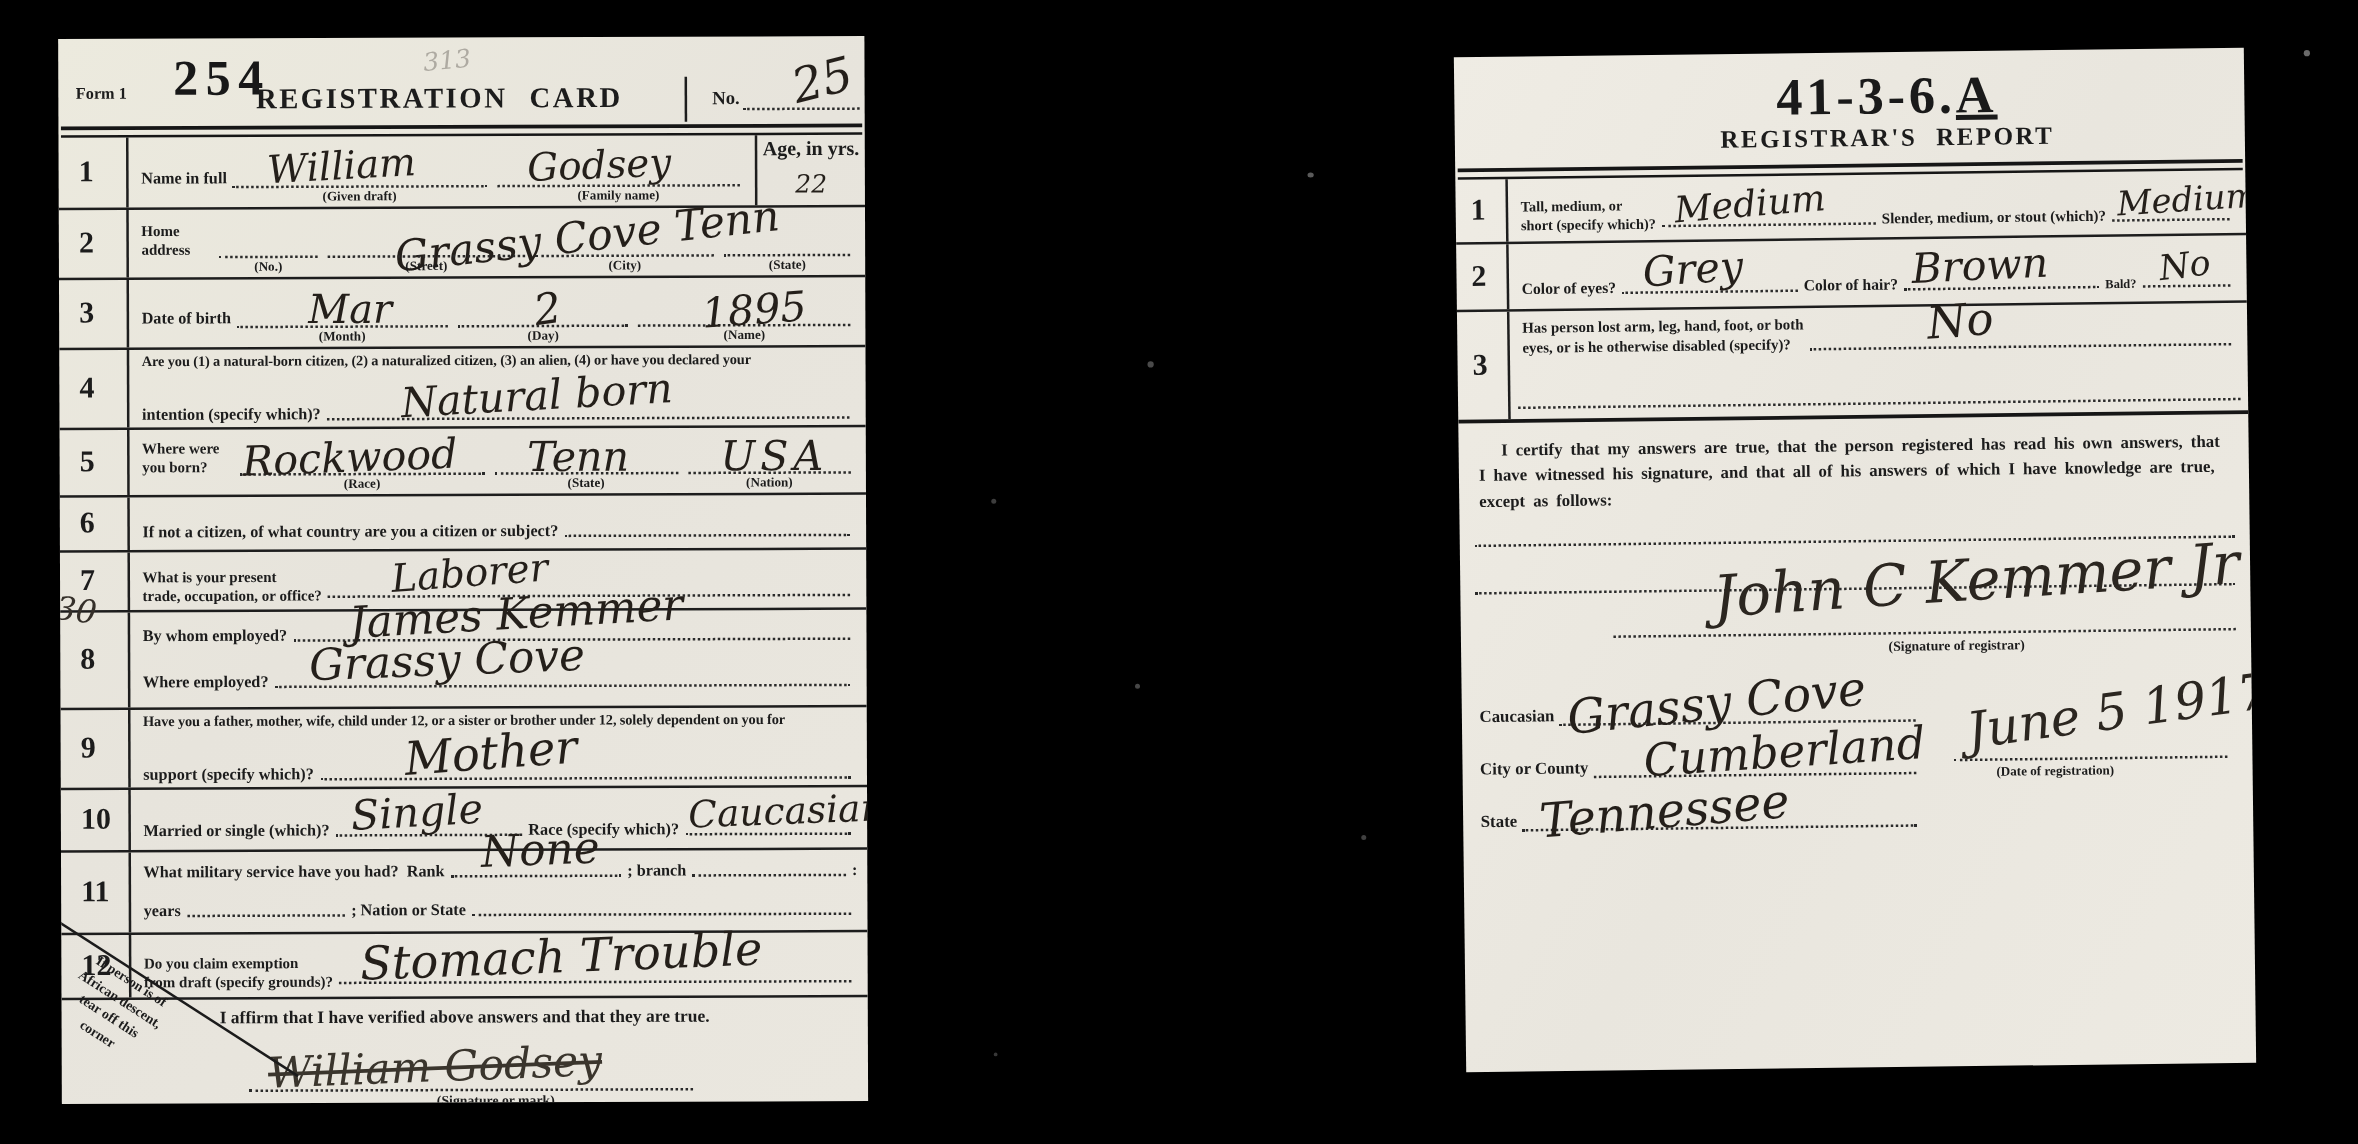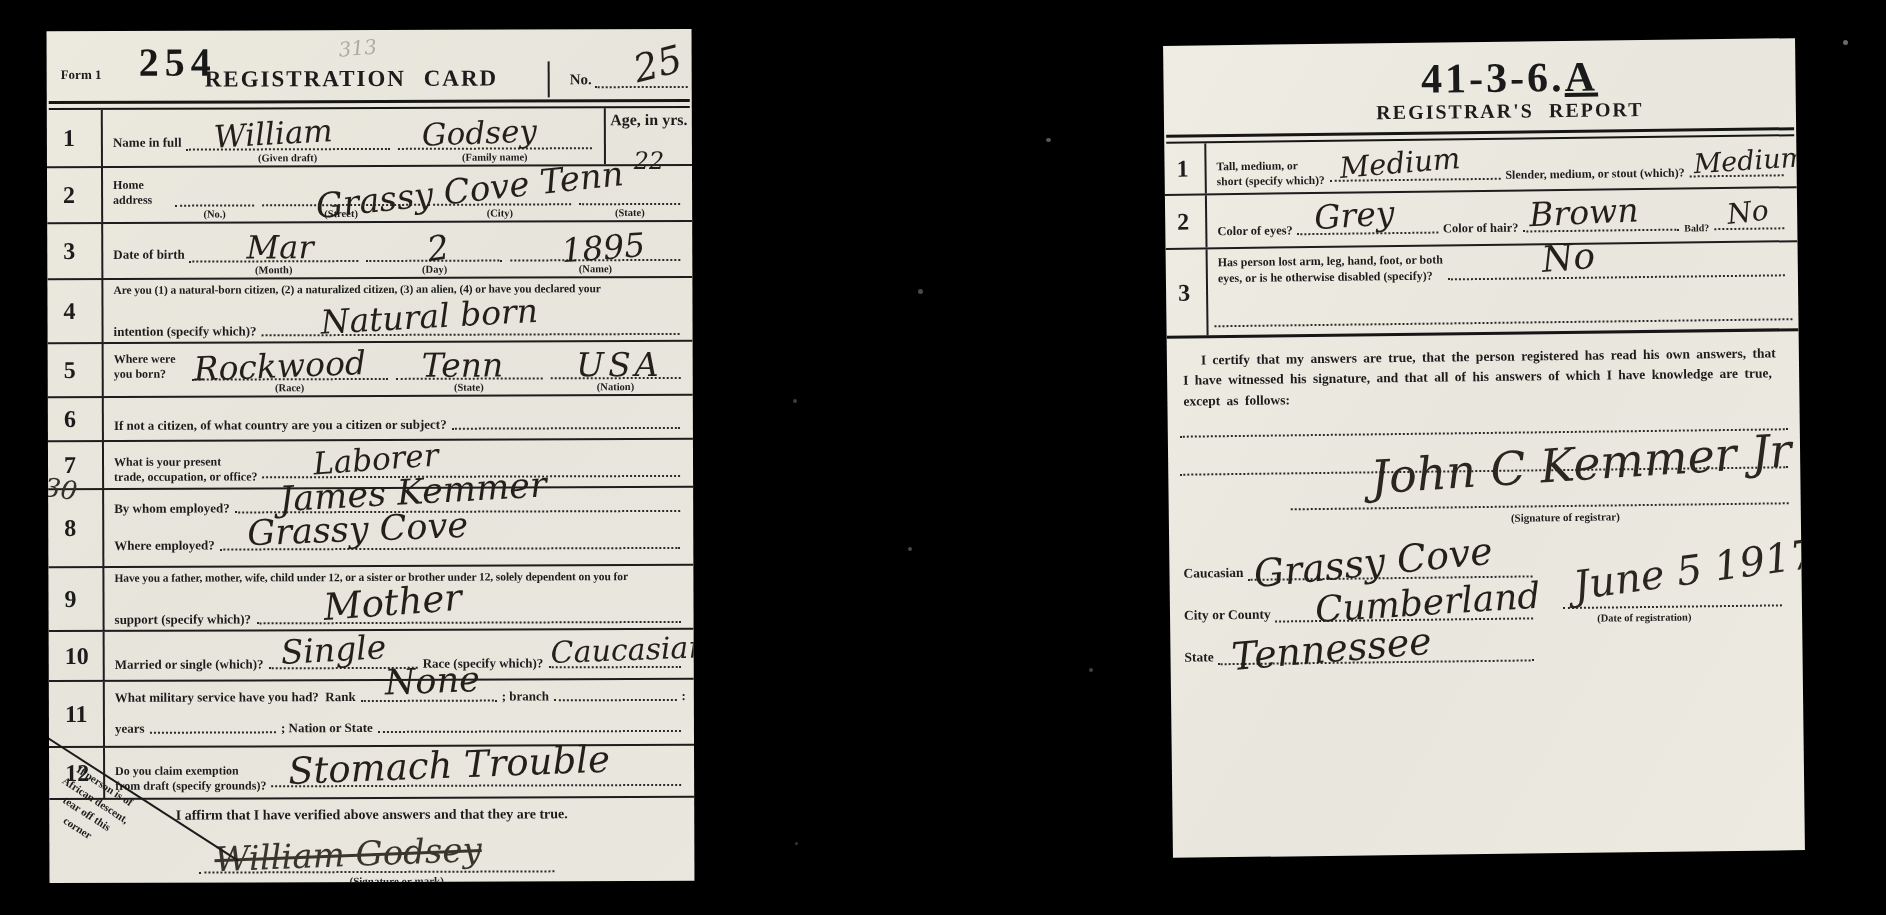--- a/index.html
+++ b/index.html
@@ -46,21 +46,21 @@
   .bk{flex:1;display:flex;flex-direction:column;justify-content:flex-end;position:relative;margin:0 4px;}
   .ln{border-bottom:2px dotted #2a2a2a;height:0;}
   .sub{font-size:10.5px;text-align:center;height:15px;line-height:15px;font-weight:bold;color:#1c1c1c;}
   .fl{flex:1;border-bottom:2px dotted #2a2a2a;height:2px;position:relative;margin:0 5px 5px 5px;}
   .fl .hw,.bk .hw{position:absolute;}
   .bk .hw{bottom:16px;}
   .fl .hw{bottom:1px;}
   .qlong{font-size:11.5px;white-space:nowrap;letter-spacing:-.1px;}
   .agebox{width:88px;border-left:2px solid #1d1d1d;display:flex;flex-direction:column;align-items:center;padding-top:3px;box-sizing:border-box;}
   .age-lbl{font-size:16px;}
-  .age-val{font-size:24px;margin-top:20px;text-align:right;}
+  .age-val{font-size:20px;margin-top:8px;text-align:right;}
   .foot-affirm{text-align:center;font-size:14px;padding-top:8px;}
   .sig-area{position:relative;height:72px;}
   .sig-line{position:absolute;left:150px;right:140px;top:48px;border-bottom:2px dotted #2a2a2a;}
   .sig-hw{position:absolute;left:165px;top:14px;font-size:34px;color:#3a352d;transform:rotate(-2deg);text-decoration:line-through;}
   .sig-cap{position:absolute;left:300px;top:52px;font-size:11px;}
   .corner-line{position:absolute;left:-10px;top:calc(100% - 152px);width:238px;border-top:2.5px solid #1b1b1b;transform:rotate(33deg);transform-origin:left top;}
   .corner-text{position:absolute;left:14px;top:calc(100% - 134px);transform:rotate(33deg);transform-origin:left top;font-size:11px;text-align:center;line-height:1.5;width:110px;}
   .margin-note{position:absolute;left:-4px;top:-14px;font-size:26px;color:#35302a;transform:rotate(8deg);}
   
   .stamp-41{margin-top:12px;text-align:center;font-size:42px;letter-spacing:3px;color:#1a1a1a;padding-left:60px;}

